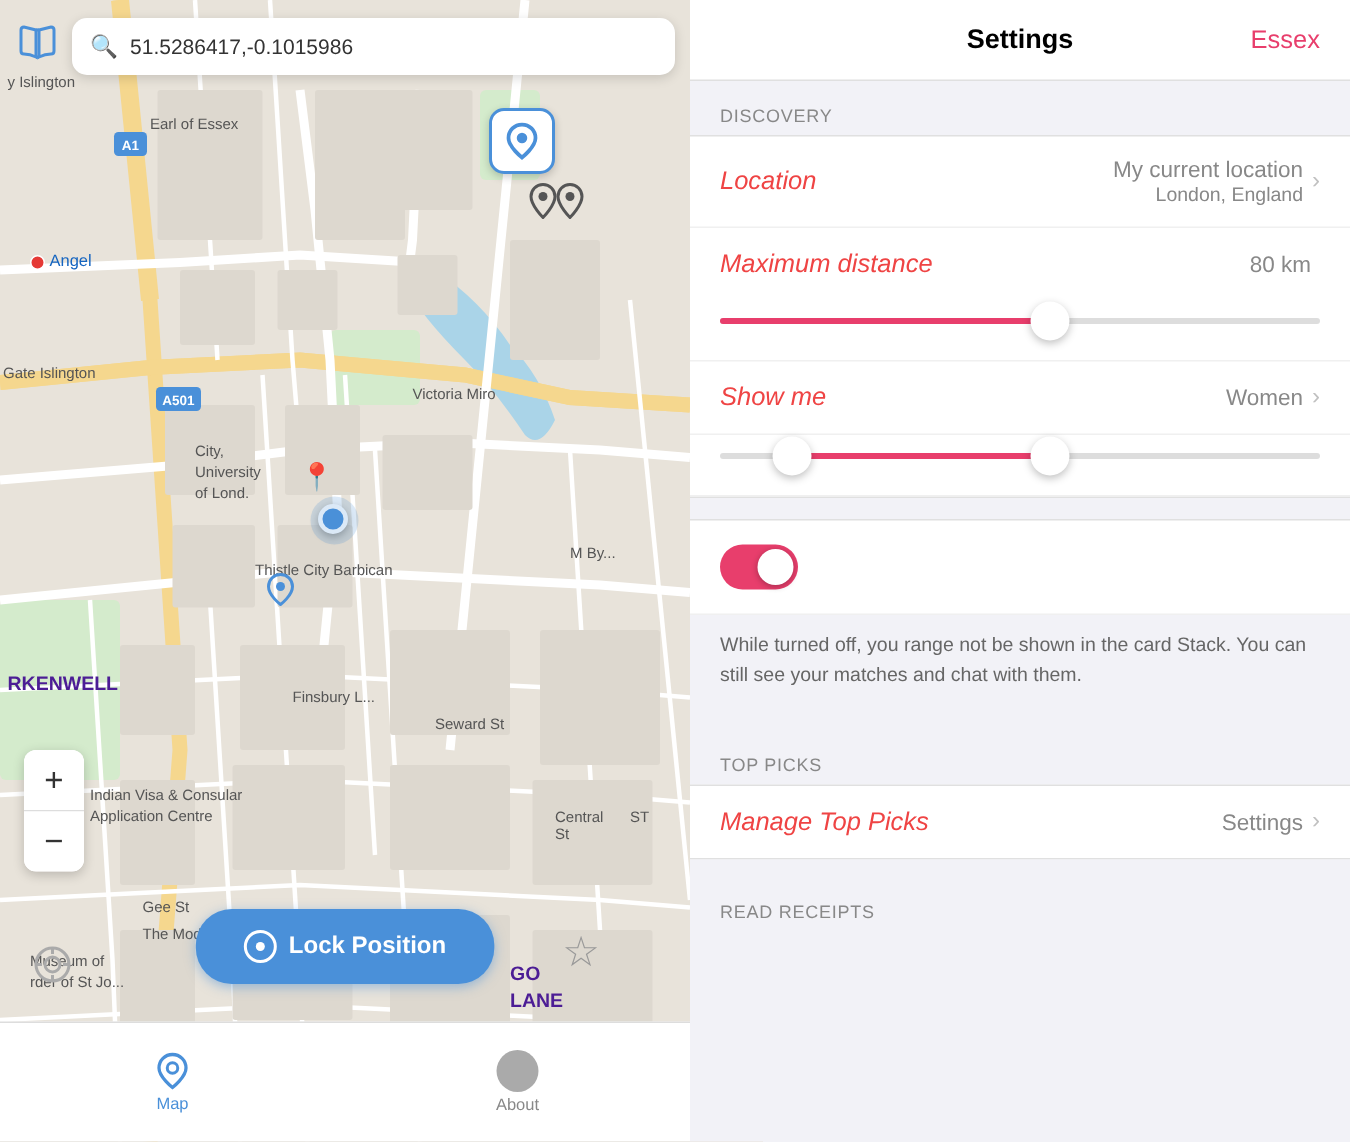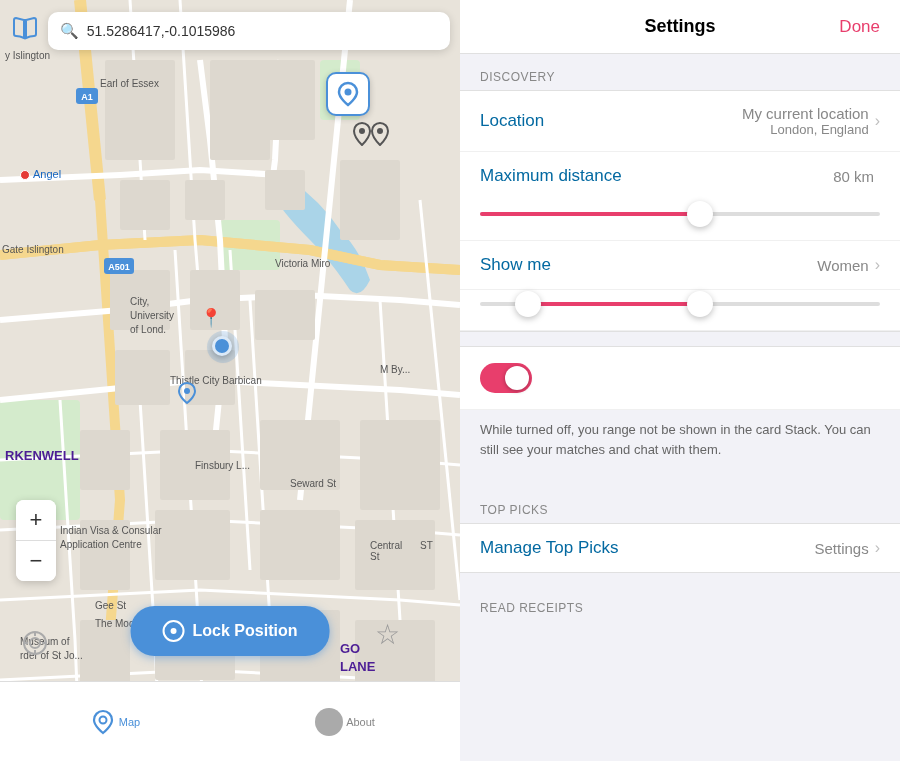--- a/index.html
+++ b/index.html
@@ -212,21 +212,21 @@
       height: 80px;
       background: white;
       border-top: 1px solid #ddd;
       display: flex;
       z-index: 10;
     }
 
     .tab-item {
       flex: 1;
       display: flex;
-      flex-direction: row;
+      flex-direction: column;
       align-items: center;
       justify-content: center;
       gap: 3px;
       cursor: pointer;
     }
 
     .tab-label {
       font-size: 11px;
       color: #4a90d9;
     }
@@ -302,22 +302,23 @@
       border-bottom: 1px solid #f0f0f0;
       cursor: pointer;
     }
 
     .settings-row:last-child {
       border-bottom: none;
     }
 
     .settings-row-label {
       font-size: 17px;
-      color: #0369a1;
+      color: #ef4444;
       flex: 1;
+      font-style: italic;
     }
 
     .settings-row-value {
       font-size: 15px;
       color: #888;
       margin-right: 6px;
       text-align: right;
     }
 
     .settings-row-value-stack {
@@ -638,21 +639,21 @@
       <div class="about-circle"></div>
       <span class="tab-label inactive">About</span>
     </div>
   </div>
 </div>
 
 <div class="settings-panel">
 
   <div class="settings-header">
     <span class="settings-title">Settings</span>
-    <button class="settings-done">Done</button>
+    <button class="settings-done">Essex</button>
   </div>
 
   <div class="section-header">DISCOVERY</div>
 
   <div class="settings-card">
 
     <div class="settings-row">
       <span class="settings-row-label">Location</span>
       <div class="settings-row-value-stack">
         <span class="settings-row-value-main">My current location</span>

